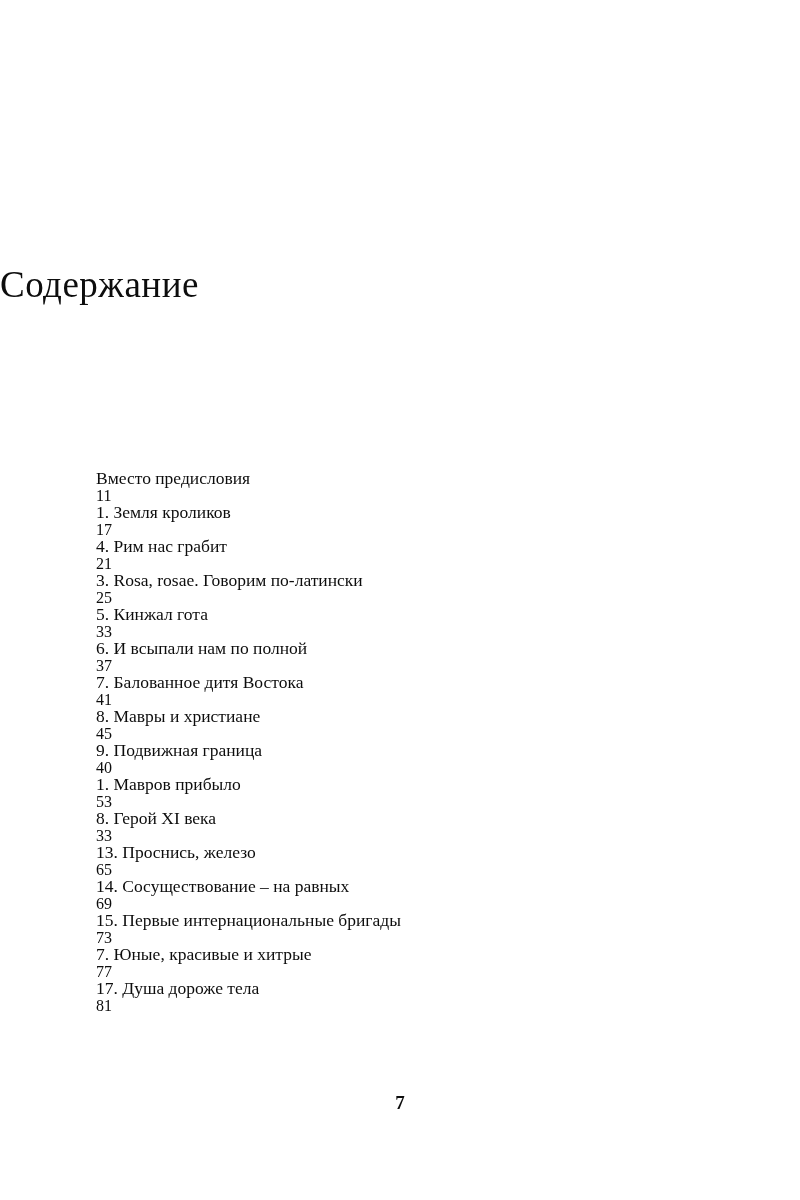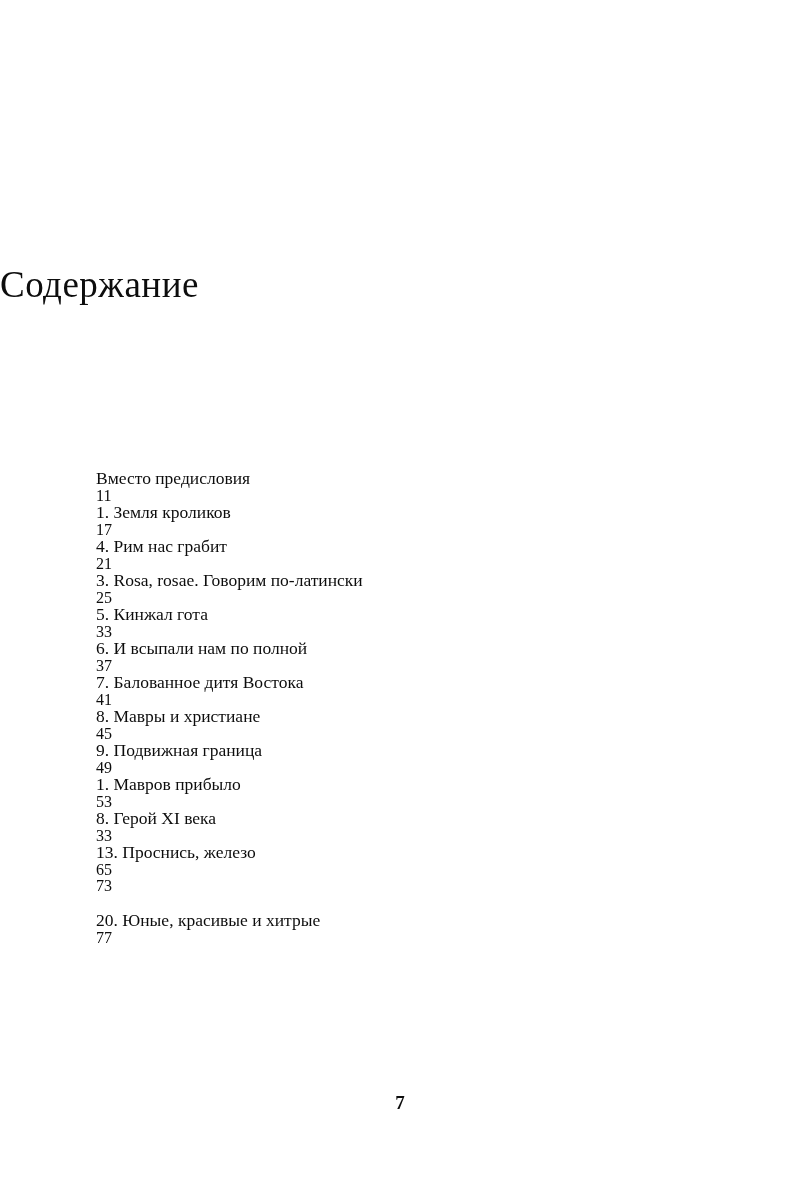--- a/index.html
+++ b/index.html
@@ -139,21 +139,21 @@
 
     <div class="toc-row">
       <span class="toc-label">8. Мавры и христиане</span>
       <span class="toc-dots"></span>
       <span class="toc-page">45</span>
     </div>
 
     <div class="toc-row">
       <span class="toc-label">9. Подвижная граница</span>
       <span class="toc-dots"></span>
-      <span class="toc-page">49</span>
+      <span class="toc-page">40</span>
     </div>
 
     <div class="toc-row">
       <span class="toc-label">1. Мавров прибыло</span>
       <span class="toc-dots"></span>
       <span class="toc-page">53</span>
     </div>
 
     <div class="toc-row">
       <span class="toc-label">8. Герой XI века</span>
@@ -161,30 +161,41 @@
       <span class="toc-page">33</span>
     </div>
 
 
     <div class="toc-row">
       <span class="toc-label">13. Проснись, железо</span>
       <span class="toc-dots"></span>
       <span class="toc-page">65</span>
     </div>
 
-
-    <div class="toc-row">
+    <div class="toc-row">
+      <span class="toc-label">14. Сосуществование – на равных</span>
+      <span class="toc-dots"></span>
+      <span class="toc-page">69</span>
+    </div>
+
+    <div class="toc-row">
+      <span class="toc-label">15. Первые интернациональные бригады</span>
       <span class="toc-dots"></span>
       <span class="toc-page">73</span>
     </div>
 
     <div class="toc-row">
-      <span class="toc-label">20. Юные, красивые и хитрые</span>
+      <span class="toc-label">7. Юные, красивые и хитрые</span>
       <span class="toc-dots"></span>
       <span class="toc-page">77</span>
     </div>
 
+    <div class="toc-row">
+      <span class="toc-label">17. Душа дороже тела</span>
+      <span class="toc-dots"></span>
+      <span class="toc-page">81</span>
+    </div>
 
   </div>
 
   <div class="folio">7</div>
 
 </div>
 
 </body></html>

